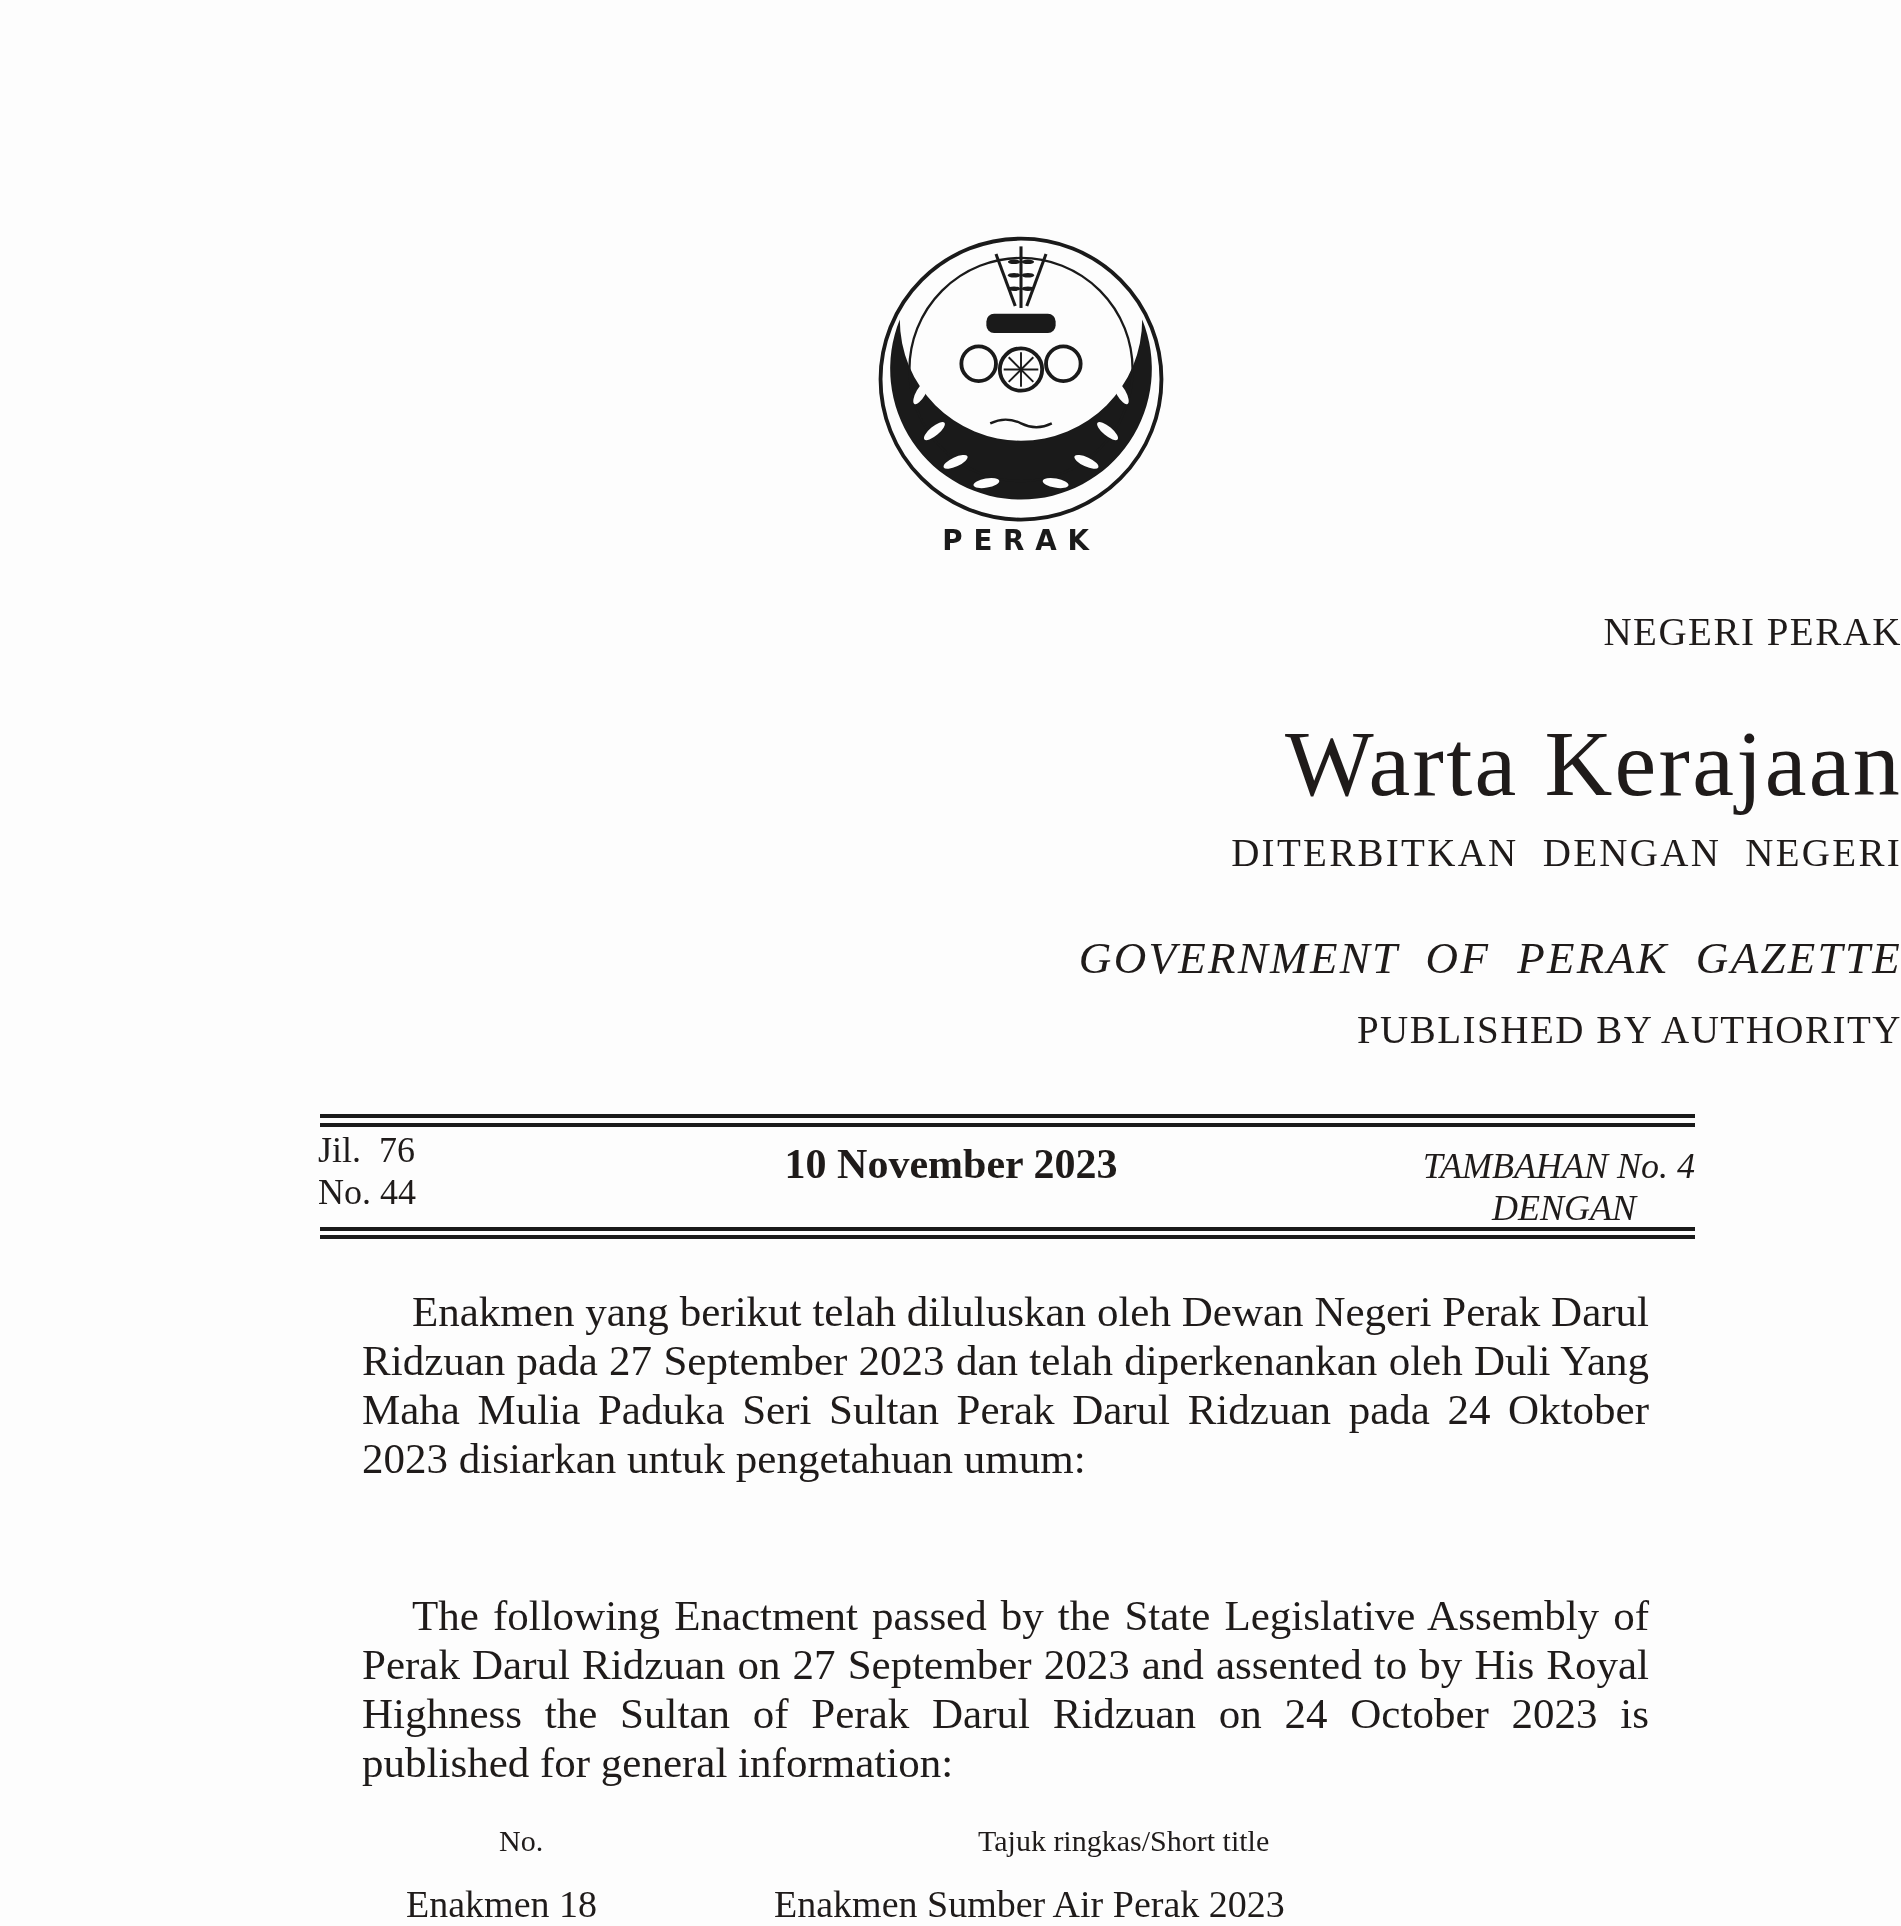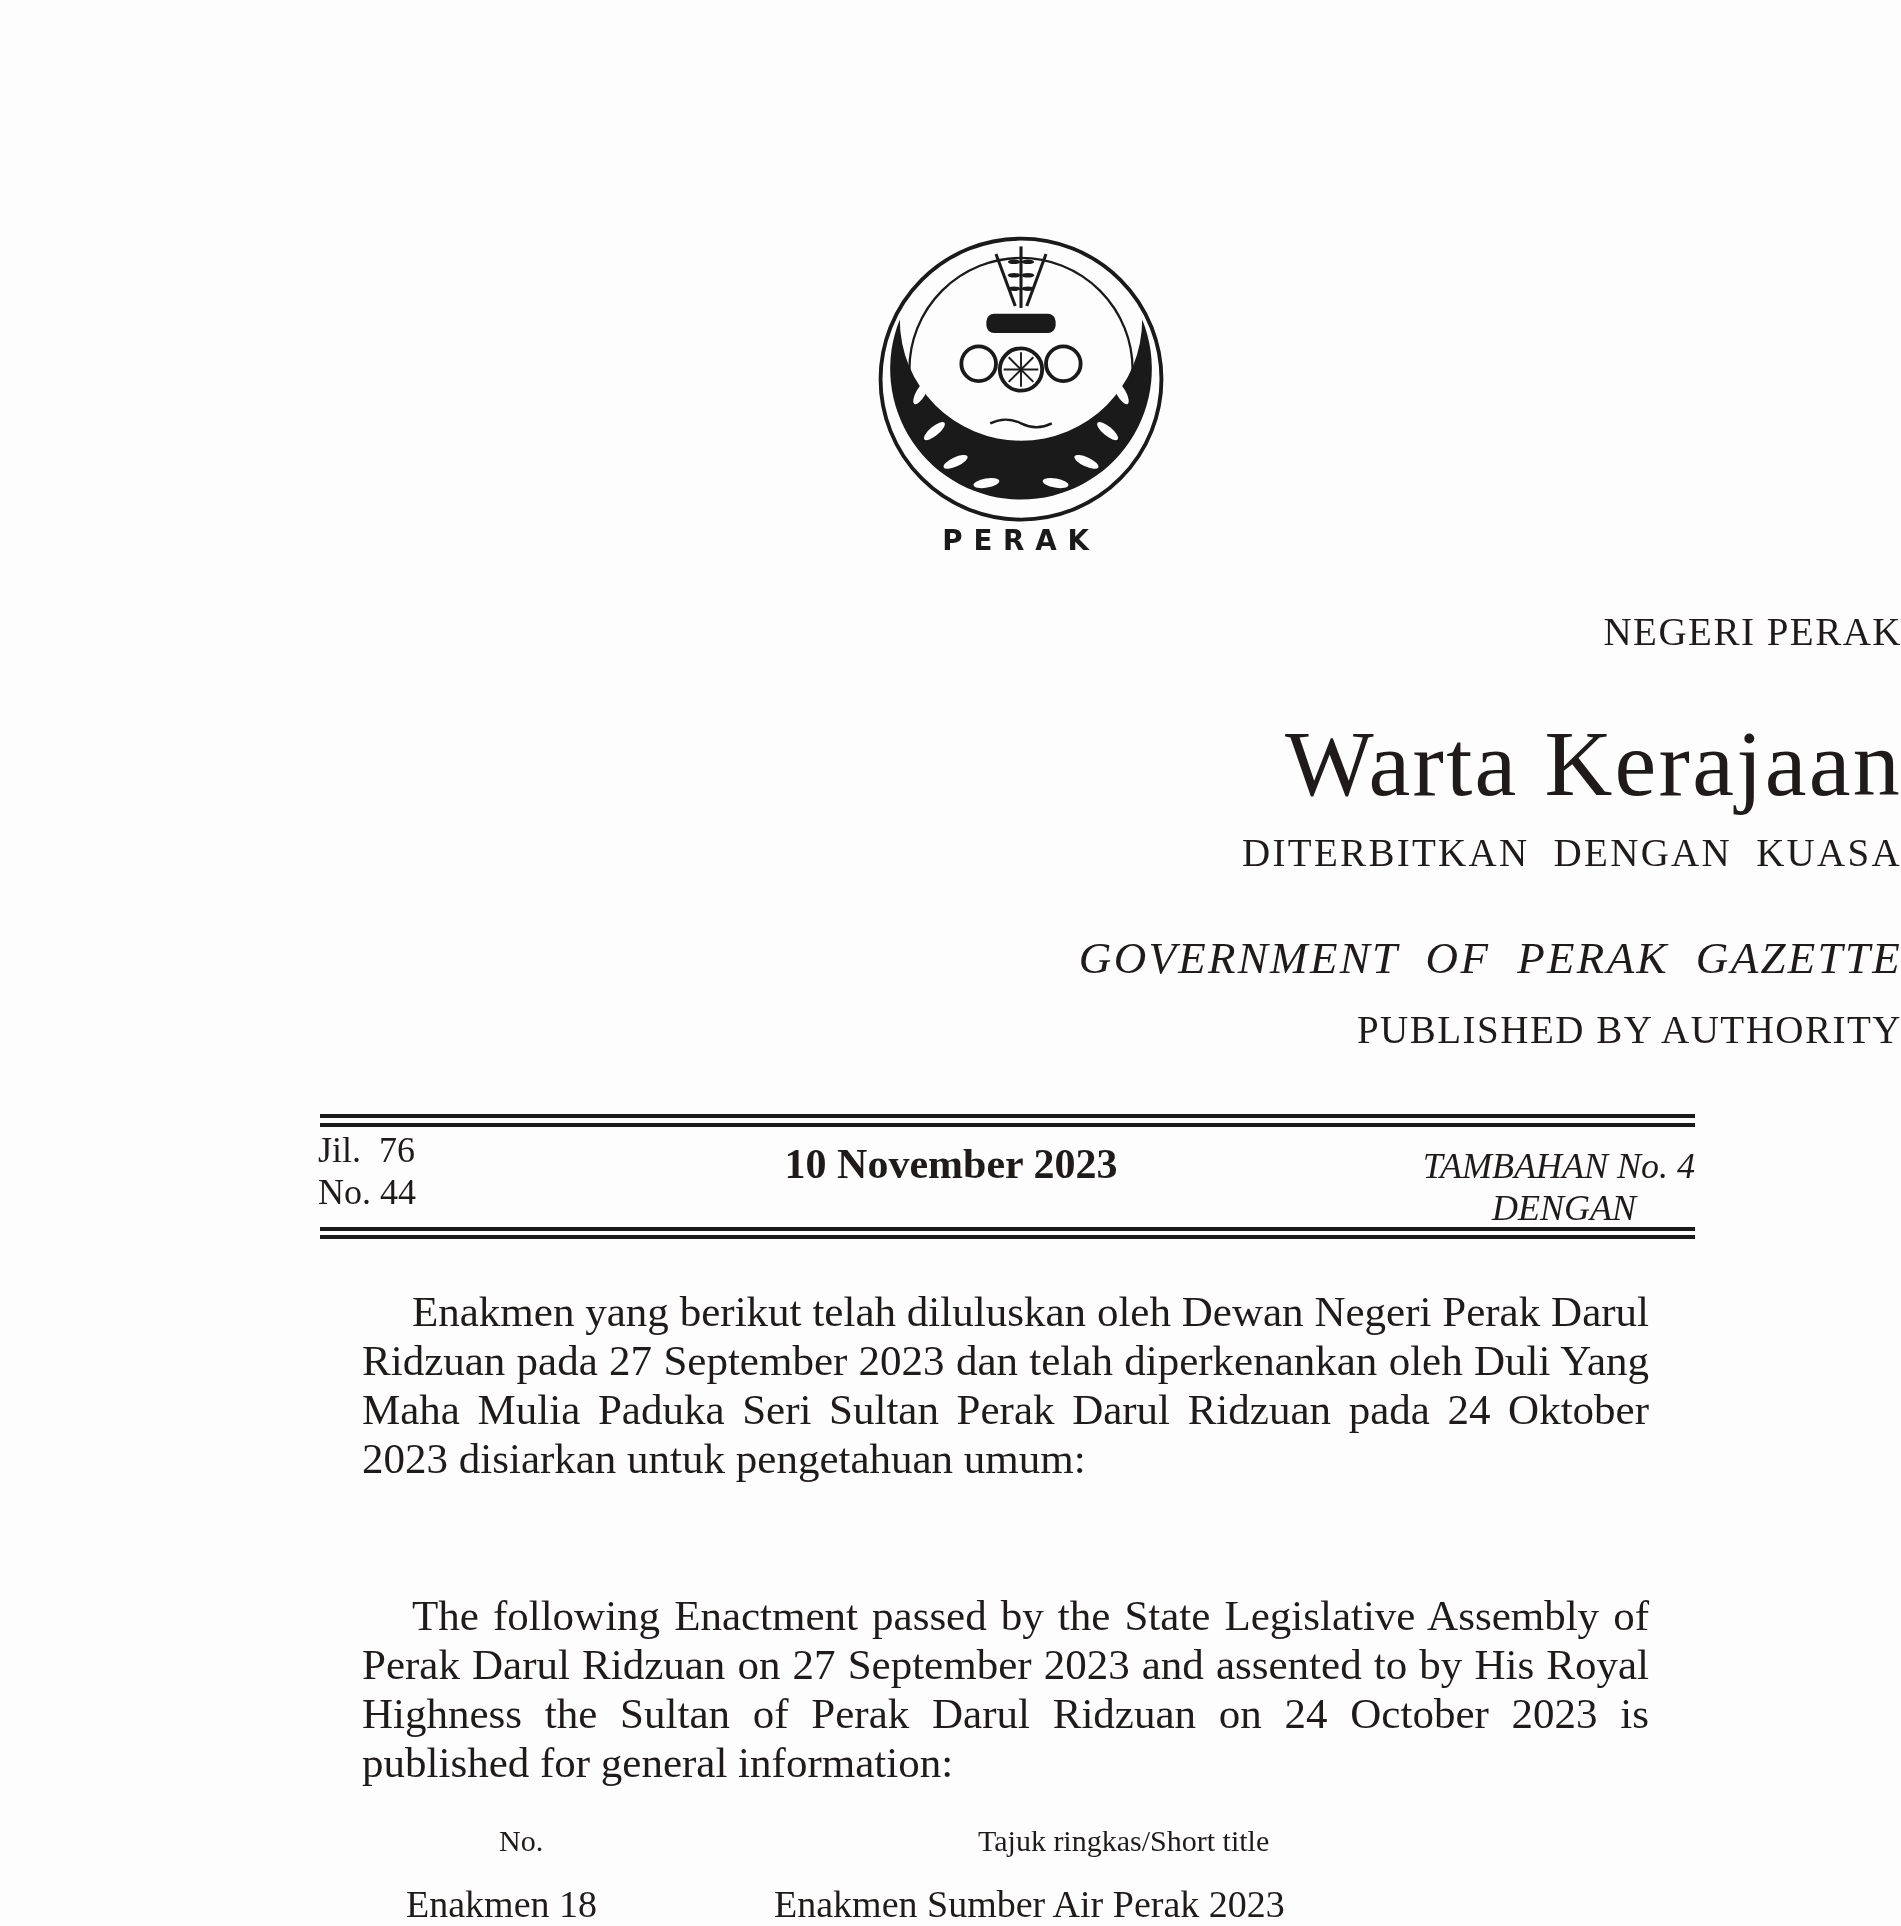--- a/index.html
+++ b/index.html
@@ -146,21 +146,21 @@
       <line x1="378" y1="328" x2="442" y2="392"></line>
       <line x1="442" y1="328" x2="378" y2="392"></line>
     </g>
     <path d="M 330 500 q 40 -20 80 0 q 40 20 80 0" stroke="#1a1a1a" stroke-width="6" fill="none"></path>
     <text x="410" y="830" text-anchor="middle" font-family="DejaVu Sans, sans-serif" font-weight="bold" font-size="72" letter-spacing="28" fill="#1a1a1a">PERAK</text>
   </svg>
 </div>
 
 <div class="center-line negeri">NEGERI PERAK</div>
 <div class="center-line warta">Warta Kerajaan</div>
-<div class="center-line diterbit" style="white-space:pre">DITERBITKAN  DENGAN  KUASA</div>
+<div class="center-line diterbit" style="white-space:pre">DITERBITKAN  DENGAN  NEGERI</div>
 <div class="center-line gov" style="white-space:pre">GOVERNMENT  OF  PERAK  GAZETTE</div>
 <div class="center-line pub">PUBLISHED BY AUTHORITY</div>
 
 <div class="rule r1"></div>
 <div class="rule r2"></div>
 <div class="jil jil-1" style="white-space:pre">Jil.  76</div>
 <div class="jil jil-2">No. 44</div>
 <div class="issue-date">10 November 2023</div>
 <div class="supp supp-1">TAMBAHAN No. 4</div>
 <div class="supp supp-2">DENGAN</div>

